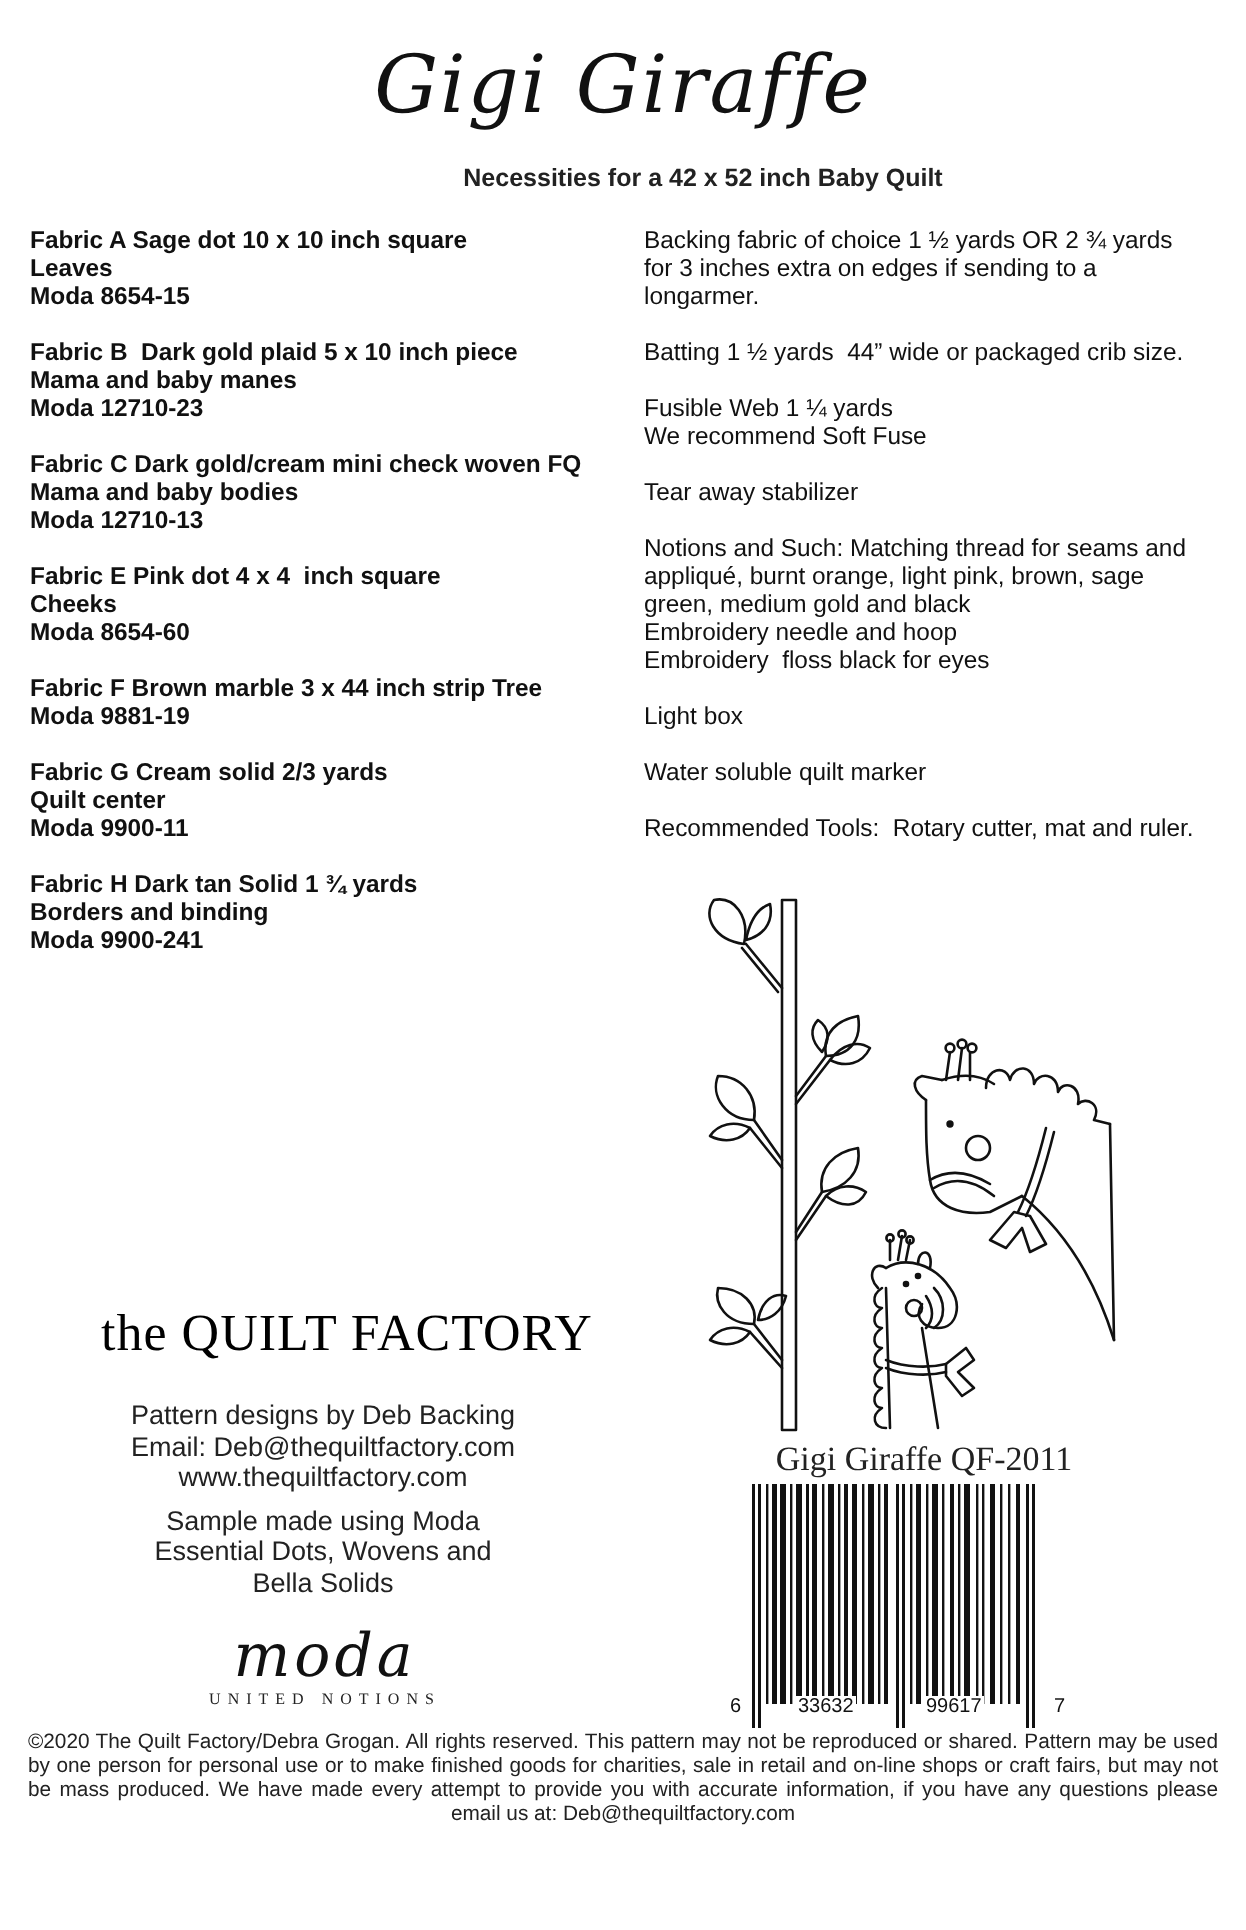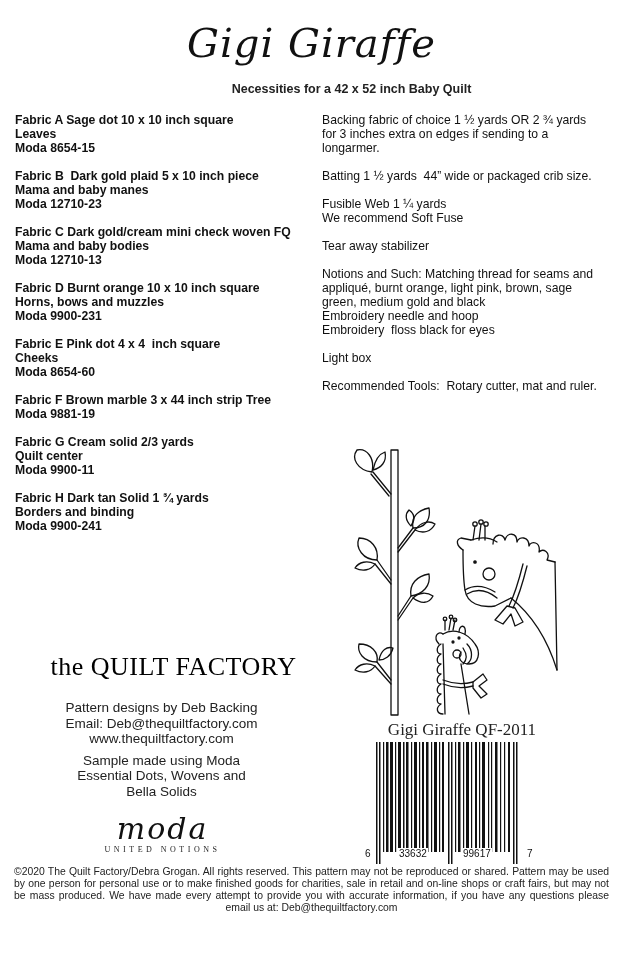--- a/index.html
+++ b/index.html
@@ -40,25 +40,20 @@
     <div>Fabric B  Dark gold plaid 5 x 10 inch piece</div>
     <div>Mama and baby manes</div>
     <div>Moda 12710-23</div>
   </div>
   <div class="block">
     <div>Fabric C Dark gold/cream mini check woven FQ</div>
     <div>Mama and baby bodies</div>
     <div>Moda 12710-13</div>
   </div>
   <div class="block">
-    <div>Fabric D Burnt orange 10 x 10 inch square</div>
-    <div>Horns, bows and muzzles</div>
-    <div>Moda 9900-231</div>
-  </div>
-  <div class="block">
     <div>Fabric E Pink dot 4 x 4  inch square</div>
     <div>Cheeks</div>
     <div>Moda 8654-60</div>
   </div>
   <div class="block">
     <div>Fabric F Brown marble 3 x 44 inch strip Tree</div>
     <div>Moda 9881-19</div>
   </div>
   <div class="block">
     <div>Fabric G Cream solid 2/3 yards</div>
@@ -86,20 +81,23 @@
   <div class="block">
       <div>Tear away stabilizer</div>
     </div>
   <div class="block">
       <div>Notions and Such: Matching thread for seams and appliqué, burnt orange, light pink, brown, sage green, medium gold and black
 Embroidery needle and hoop
 Embroidery  floss black for eyes</div>
     </div>
   <div class="block">
       <div>Light box</div>
+    </div>
+  <div class="block">
+      <div>Water soluble quilt marker</div>
     </div>
   <div class="block">
       <div>Recommended Tools:  Rotary cutter, mat and ruler.</div>
     </div>
 </div>
 
 <svg class="illustration" viewBox="0 0 230 270" fill="none" stroke="#111" stroke-width="1.3" stroke-linejoin="round" stroke-linecap="round">
 
   <rect x="46" y="2" width="7" height="265" fill="#fff"></rect>
 

